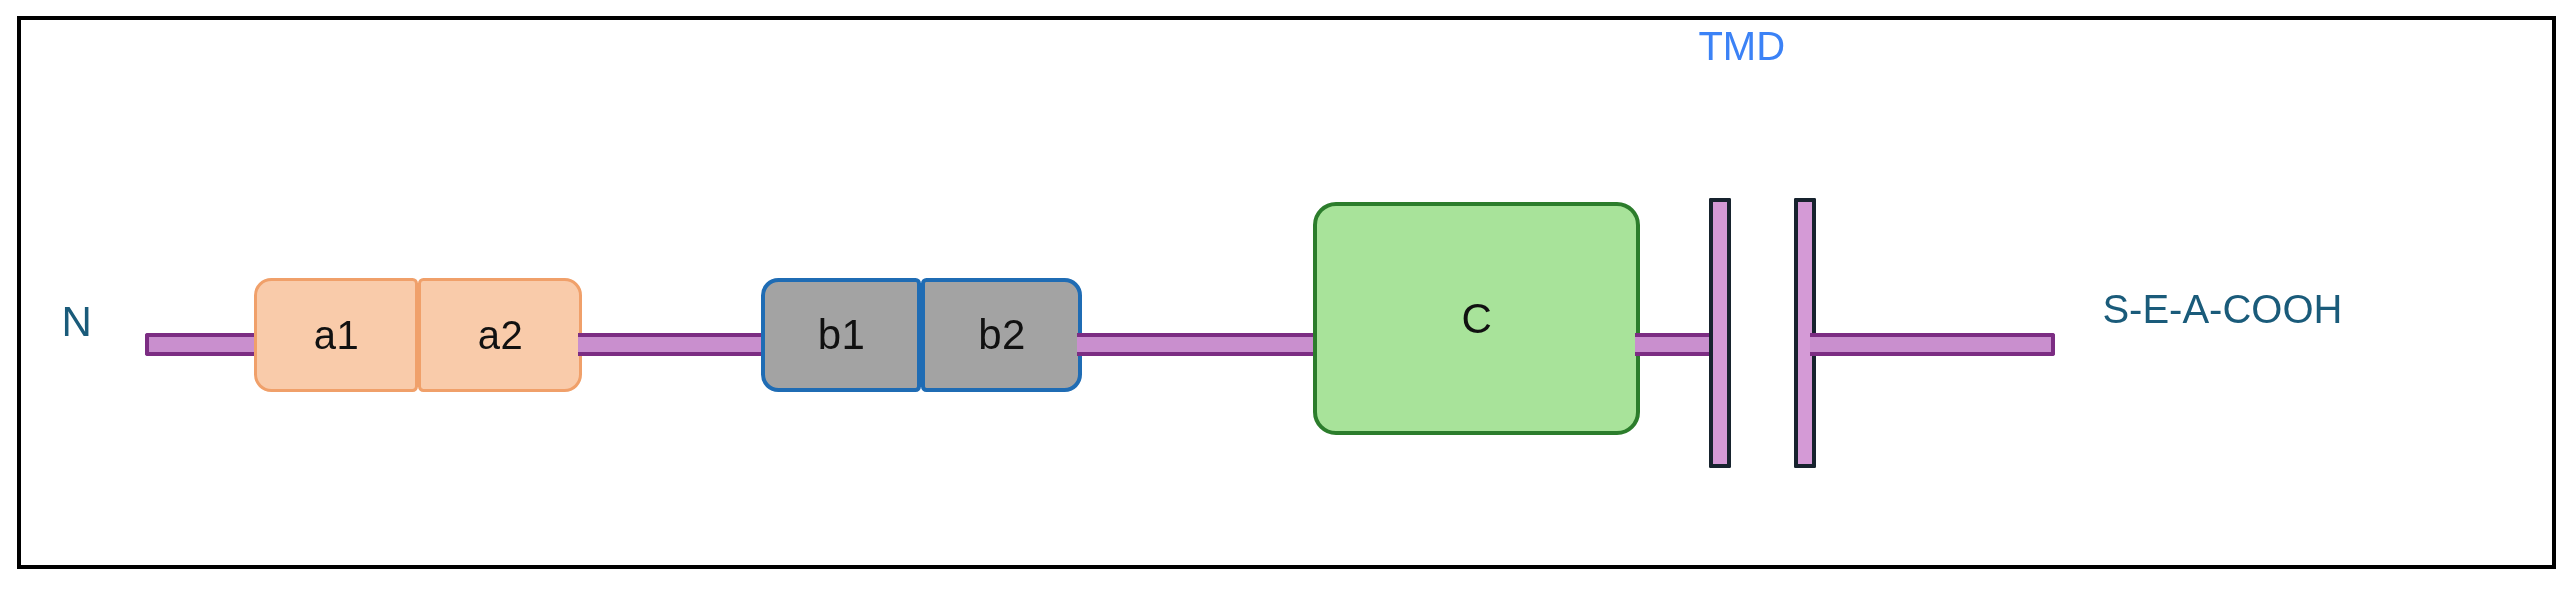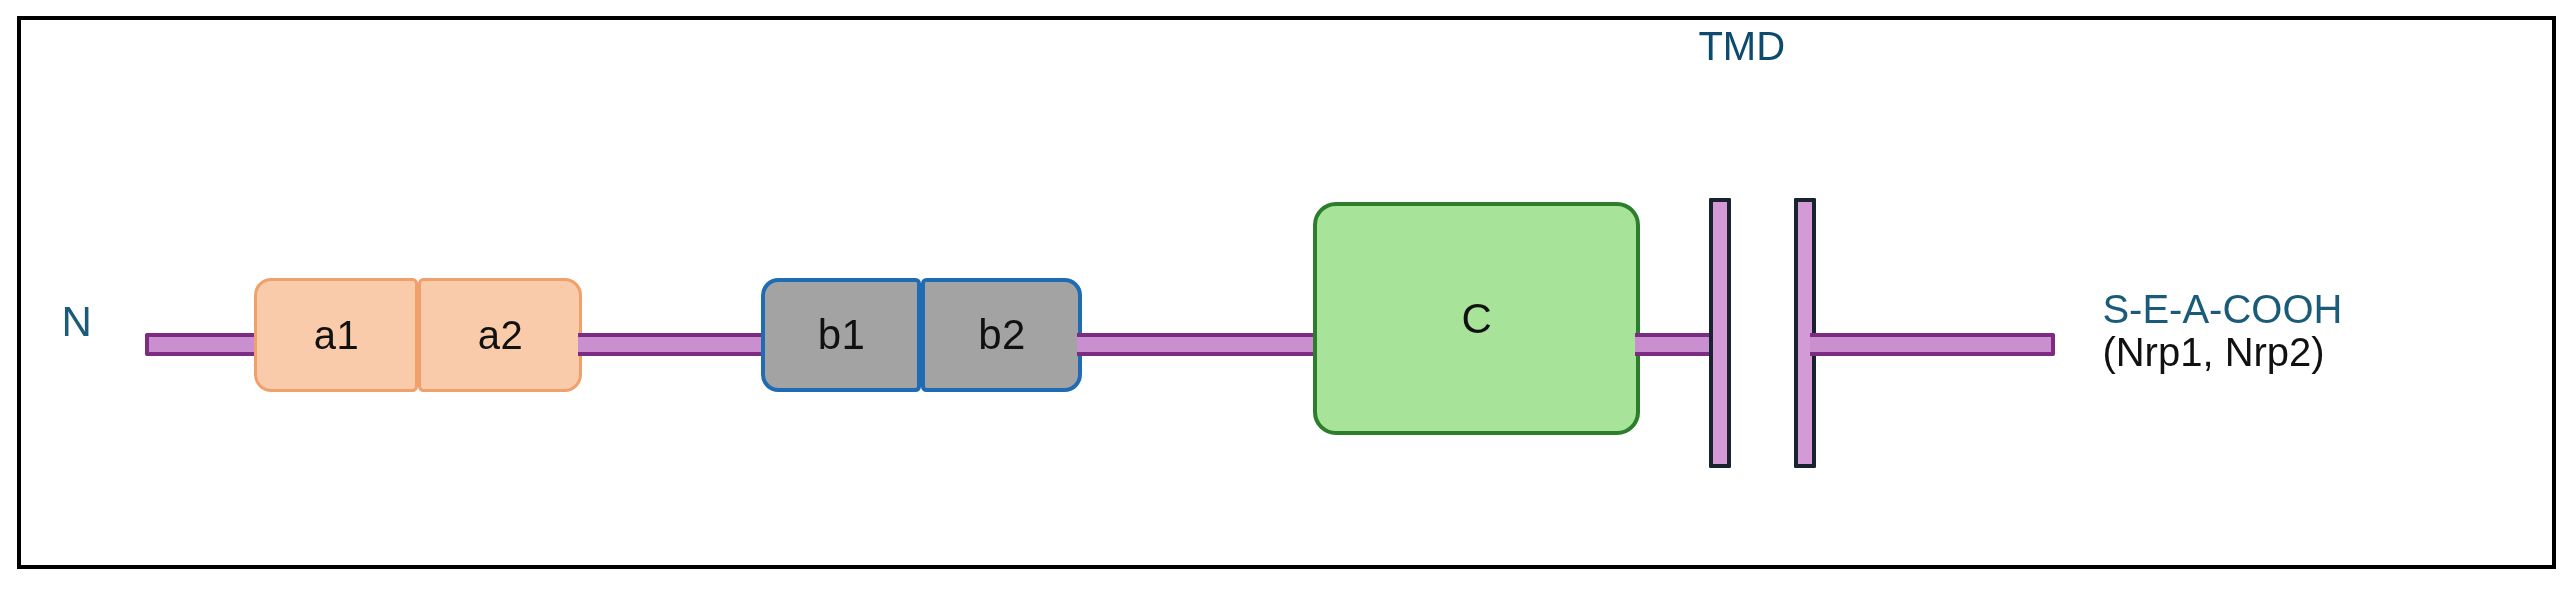--- a/index.html
+++ b/index.html
@@ -92,21 +92,21 @@
     position: absolute;
     white-space: nowrap;
     user-select: none;
   }
   #n-terminus-label {
     font-size: 42px;
     color: #1a5b7a;
   }
   #tmd-label {
     font-size: 40px;
-    color: #0c4a6e;
+    color: #3b82f6;
   }
   #c-terminus-block {
     font-size: 40px;
     line-height: 1.08;
   }
   #c-terminus-sequence { color: #1a5b7a; display: block; }
   #c-terminus-genes    { color: #111111; display: block; }
 </style>
 </head>
 <body>
@@ -148,18 +148,17 @@
     <div class="label" id="tmd-label" style="left:1677px; top:4px;">TMD</div>
 
     <div class="tmd-bar" style="left:1688px; top:178px; width:21.5px; height:270px;"></div>
 
     <div class="tmd-bar" style="left:1773px; top:178px; width:21.5px; height:270px;"></div>
 
     <div class="linker capped-right" style="left:1789px; top:313px; width:245px;"></div>
 
     <div class="label" id="c-terminus-block" style="left:2081px; top:268px;">
       <span id="c-terminus-sequence">S-E-A-COOH</span>
-      <span id="c-terminus-genes">(Nrp1, Nrp2)</span>
     </div>
 
   </div>
 </div>
 
 
 </body></html>

